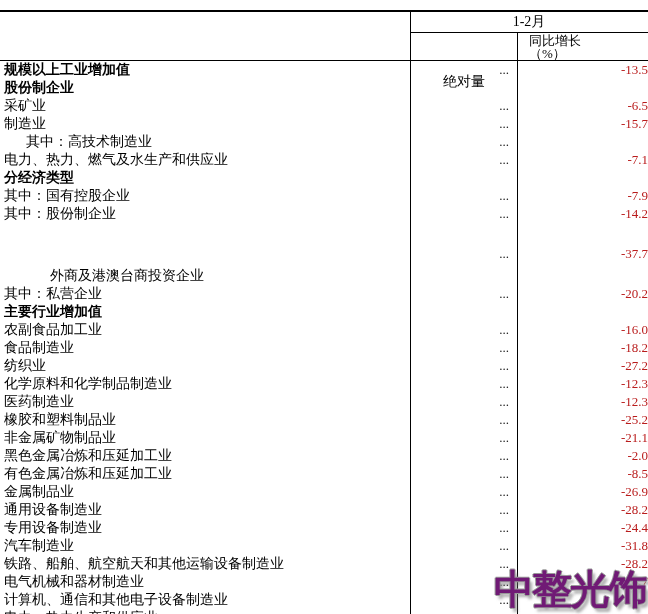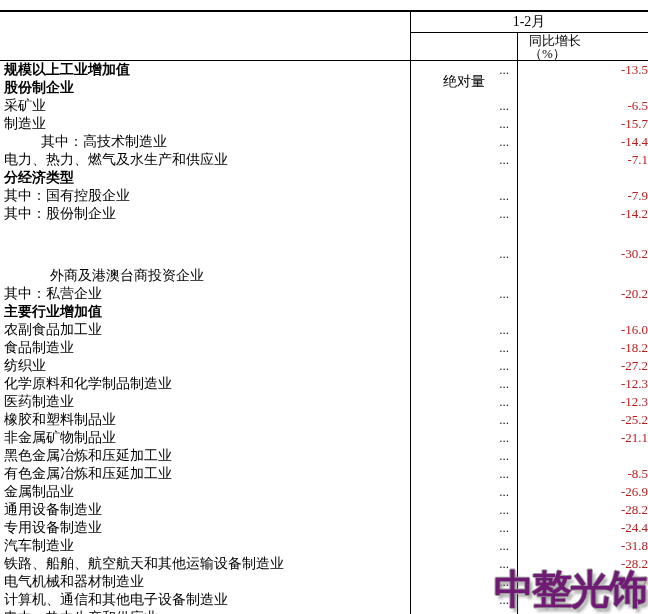--- a/index.html
+++ b/index.html
@@ -47,21 +47,21 @@
   .c-abs {
     width: 107px; box-sizing: border-box; padding-right: 8px;
     text-align: right; font-size: 13px; color: #222;
   }
   .c-growth {
     flex: 1; box-sizing: border-box; 
     text-align: right; font-size: 13px; color: #b91c1c;
   }
   .row.bold .c-label { font-weight: bold; }
   .row.ind1 .c-label { padding-left: 4px; }
-  .row.ind2 .c-label { padding-left: 41px; }
+  .row.ind2 .c-label { padding-left: 26px; }
   .row.ind3 .c-label { padding-left: 50px; margin-top: 44px; }
 
   #watermark {
     position: absolute; left: 494px; top: 569px;
     font-family: "Liberation Sans", "DejaVu Sans", sans-serif;
     font-size: 40px; line-height: 40px; font-weight: bold;
     letter-spacing: -2px; white-space: nowrap;
     color: #701a75;
     text-shadow:
       1px 0 0 #9a9a9a, -1px 0 0 #9a9a9a, 0 1px 0 #9a9a9a, 0 -1px 0 #9a9a9a,
@@ -104,21 +104,20 @@
         <div class="c-growth">-6.5</div>
       </div>
       <div class="row ind1">
         <div class="c-label">制造业</div>
         <div class="c-abs">...</div>
         <div class="c-growth">-15.7</div>
       </div>
       <div class="row ind2">
         <div class="c-label">其中：高技术制造业</div>
         <div class="c-abs">...</div>
-        <div class="c-growth">-14.4</div>
       </div>
       <div class="row ind1">
         <div class="c-label">电力、热力、燃气及水生产和供应业</div>
         <div class="c-abs">...</div>
         <div class="c-growth">-7.1</div>
       </div>
       <div class="row ind0 bold">
         <div class="c-label">分经济类型</div>
         <div class="c-abs"></div>
         <div class="c-growth"></div>
@@ -129,21 +128,21 @@
         <div class="c-growth">-7.9</div>
       </div>
       <div class="row ind1">
         <div class="c-label">其中：股份制企业</div>
         <div class="c-abs">...</div>
         <div class="c-growth">-14.2</div>
       </div>
       <div class="row ind3">
         <div class="c-label">外商及港澳台商投资企业</div>
         <div class="c-abs">...</div>
-        <div class="c-growth">-30.2</div>
+        <div class="c-growth">-37.7</div>
       </div>
       <div class="row ind1">
         <div class="c-label">其中：私营企业</div>
         <div class="c-abs">...</div>
         <div class="c-growth">-20.2</div>
       </div>
       <div class="row ind0 bold">
         <div class="c-label">主要行业增加值</div>
         <div class="c-abs"></div>
         <div class="c-growth"></div>
@@ -179,20 +178,21 @@
         <div class="c-growth">-25.2</div>
       </div>
       <div class="row ind1">
         <div class="c-label">非金属矿物制品业</div>
         <div class="c-abs">...</div>
         <div class="c-growth">-21.1</div>
       </div>
       <div class="row ind1">
         <div class="c-label">黑色金属冶炼和压延加工业</div>
         <div class="c-abs">...</div>
+        <div class="c-growth">-2.0</div>
       </div>
       <div class="row ind1">
         <div class="c-label">有色金属冶炼和压延加工业</div>
         <div class="c-abs">...</div>
         <div class="c-growth">-8.5</div>
       </div>
       <div class="row ind1">
         <div class="c-label">金属制品业</div>
         <div class="c-abs">...</div>
         <div class="c-growth">-26.9</div>

